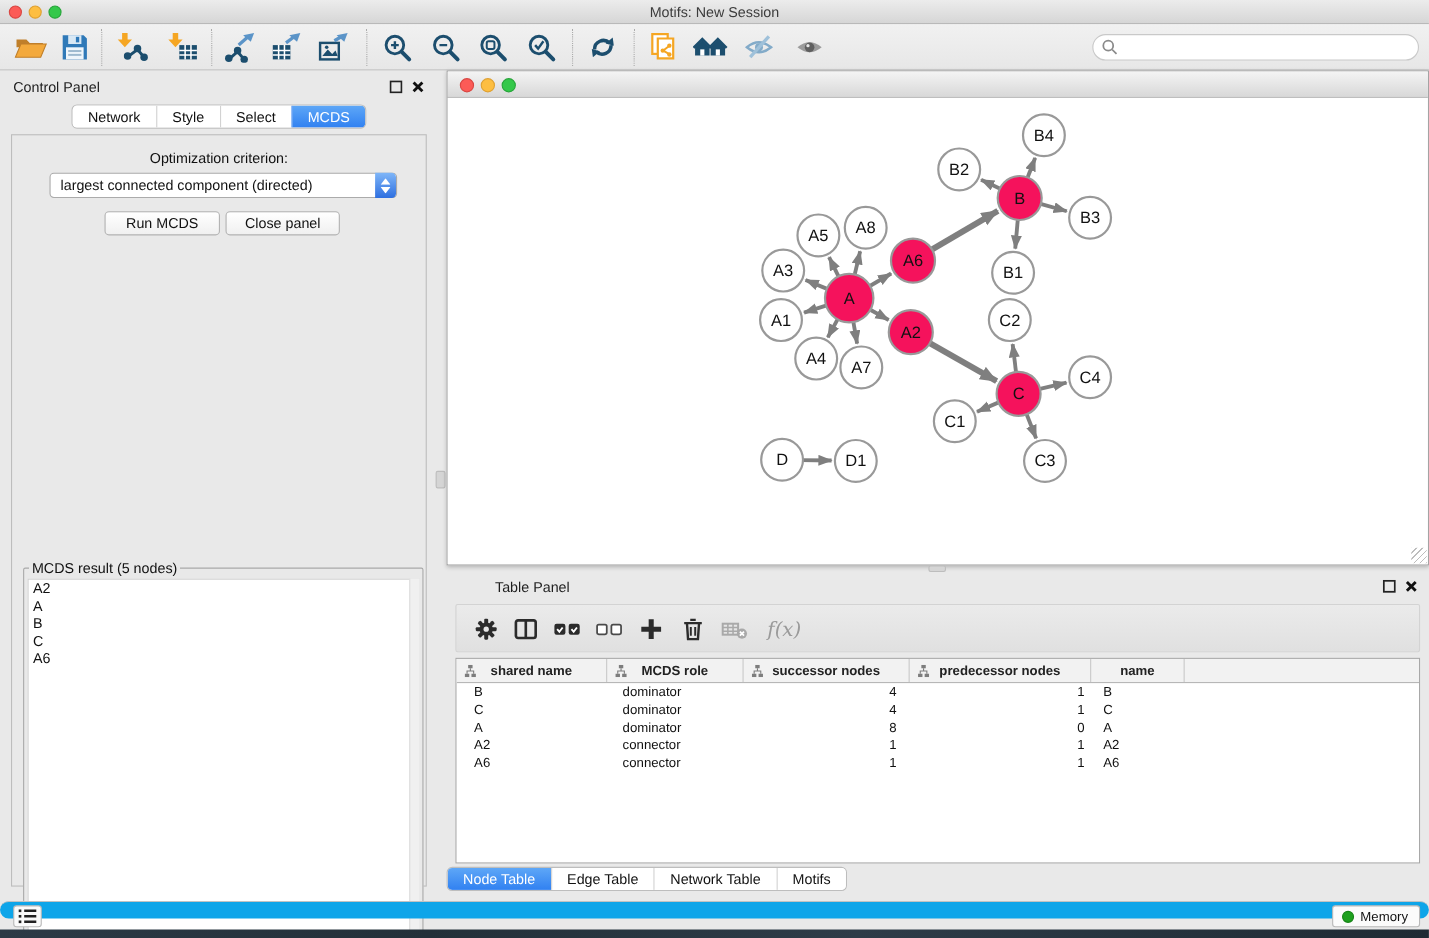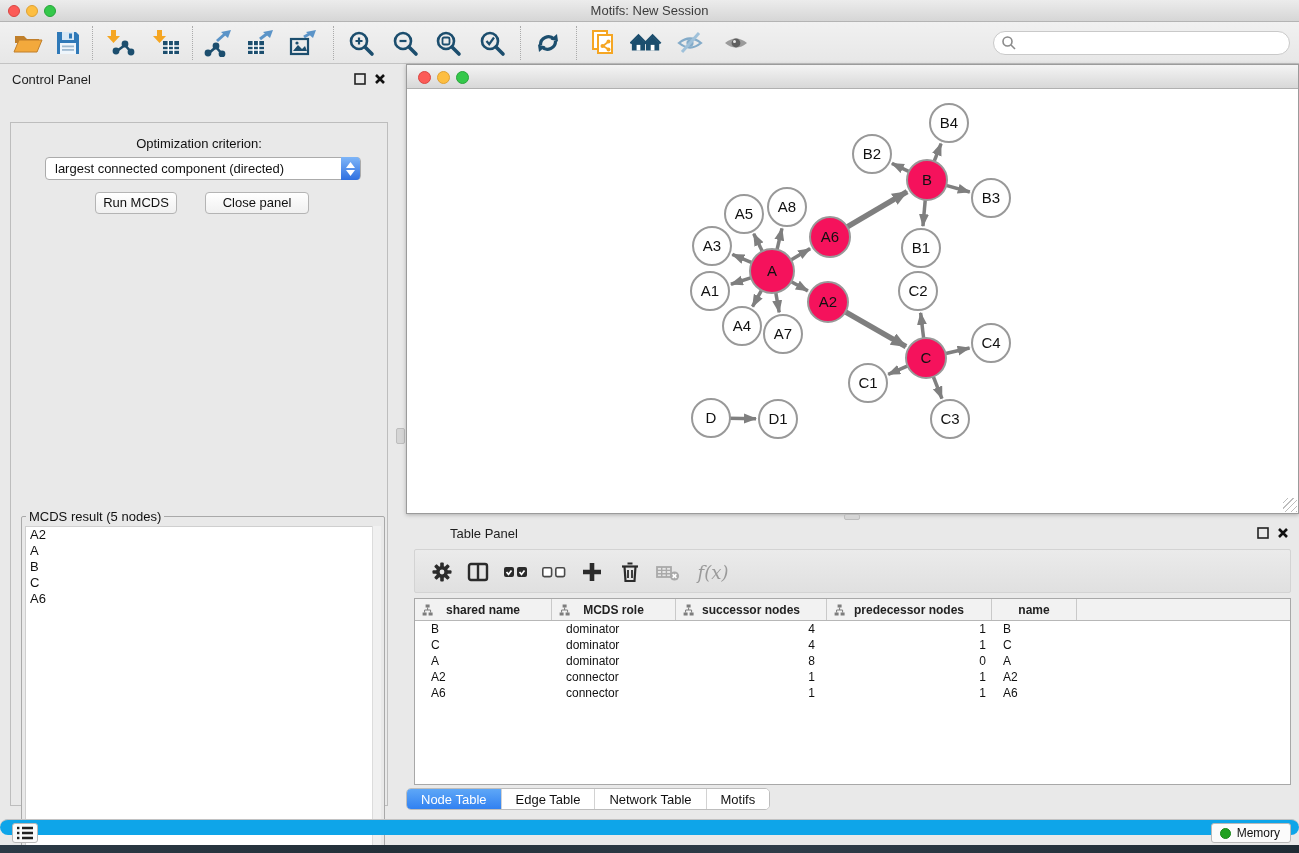--- a/index.html
+++ b/index.html
@@ -276,34 +276,42 @@
 <div class="control-panel">
   <div class="panel-title abs" style="left:4px; top:4px;">Control Panel</div>
   <div class="win-btns" style="right:4px; top:5px;">
     <svg width="12" height="12" viewBox="0 0 12 12">
       <rect x="1" y="1" width="10" height="10" fill="none" stroke="#222" stroke-width="1.6"></rect>
     </svg>
     <svg width="12" height="12" viewBox="0 0 12 12">
       <path d="M2 2 L10 10 M10 2 L2 10" stroke="#111" stroke-width="2.6"></path>
     </svg>
   </div>
+  <div class="seg-wrap abs" style="left:0; right:0; top:27px;">
+    <div class="seg-group">
+        <div class="seg">Network</div>
+        <div class="seg">Style</div>
+        <div class="seg">Select</div>
+        <div class="seg active">MCDS</div>
+      </div>
+  </div>
   <div class="cp-box">
     <div class="opt-label abs" style="left:0; right:0; top:13px;">Optimization criterion:</div>
     <div class="combo">
       <span>largest connected component (directed)</span>
       <span class="stepper">
         <svg width="9" height="6" viewBox="0 0 9 6">
             <path d="M4.5 0 L9 6 H0 z" fill="#fff"></path>
           </svg>
         <svg width="9" height="6" viewBox="0 0 9 6">
             <path d="M4.5 6 L0 0 H9 z" fill="#fff"></path>
           </svg>
       </span>
     </div>
-    <div class="btn" style="left:84px; top:69px; width:82px;">Run MCDS</div>
+    <div class="btn" style="left:84px; top:69px; width:105px;">Run MCDS</div>
     <div class="btn" style="left:194px; top:69px; width:104px;">Close panel</div>
     <fieldset class="result">
       <legend><span>MCDS result (5 nodes)</span></legend>
       <div class="listbox">
           <div class="item">A2</div>
           <div class="item">A</div>
           <div class="item">B</div>
           <div class="item">C</div>
           <div class="item">A6</div>
         </div>

